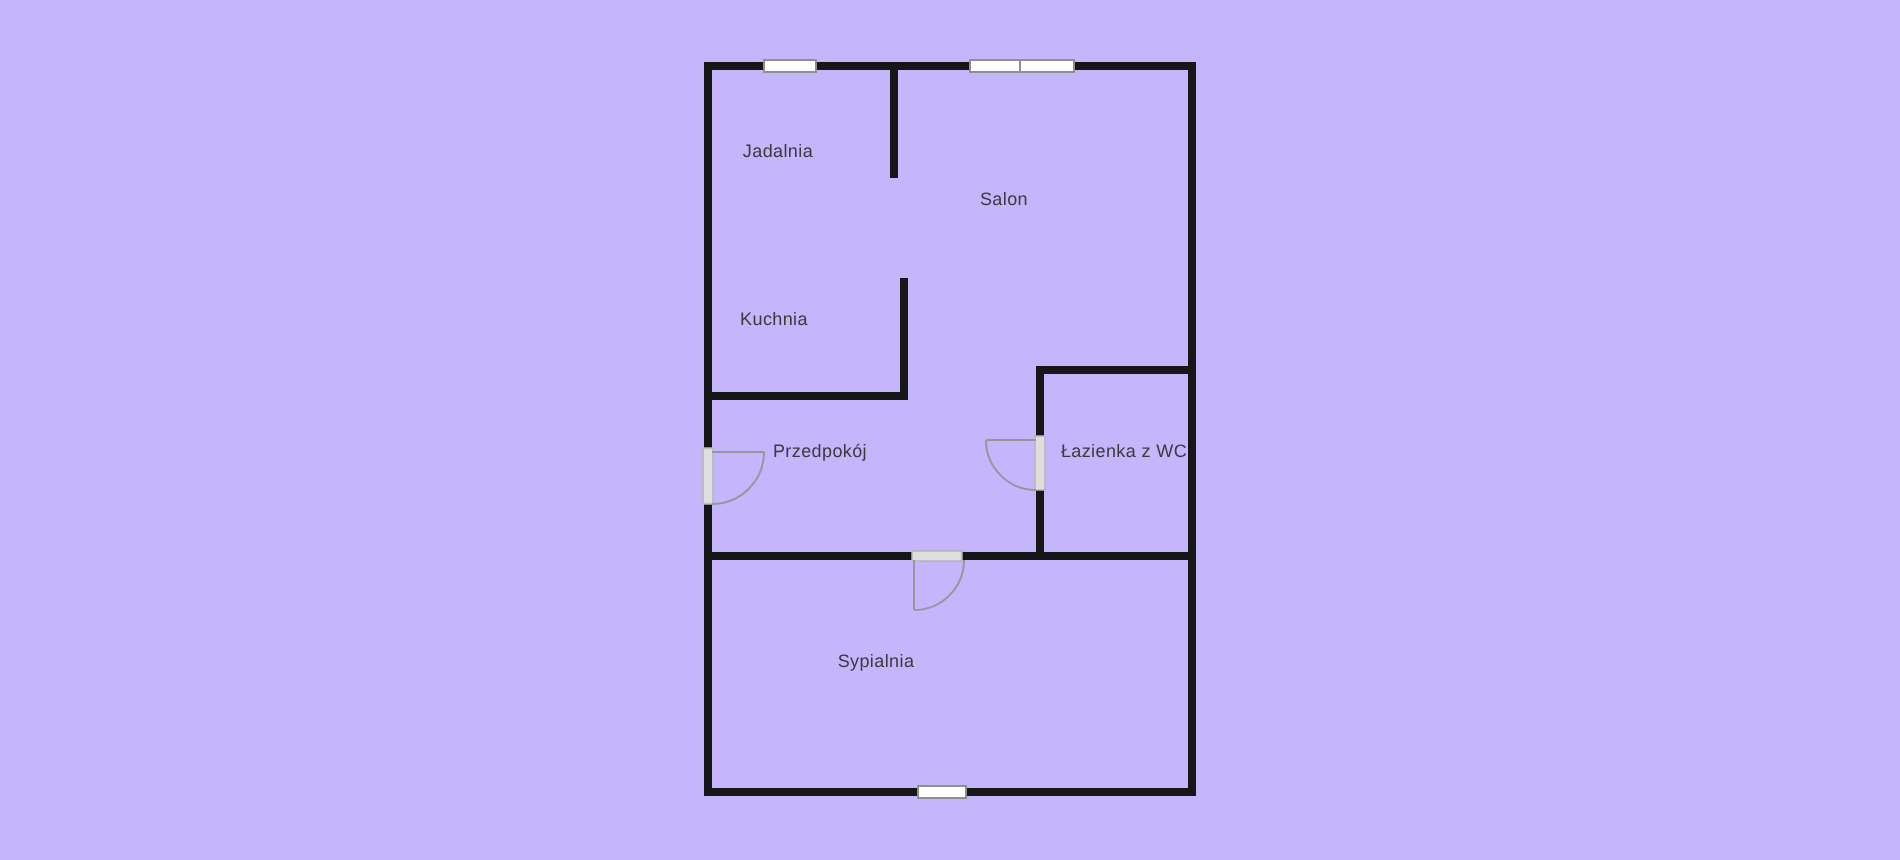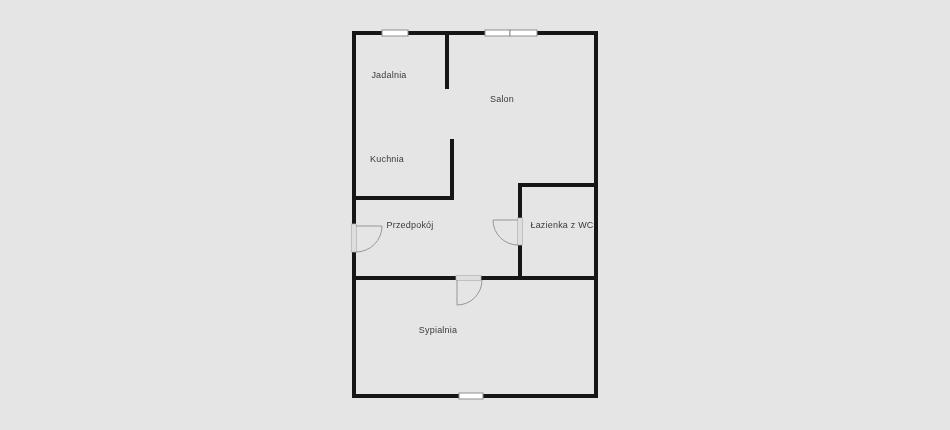--- a/index.html
+++ b/index.html
@@ -5,21 +5,21 @@
   html, body {
     margin: 0;
     padding: 0;
     background: #ffffff;
     font-family: "Liberation Sans", sans-serif;
   }
   .stage {
     position: relative;
     width: 950px;
     height: 430px;
-    background: #e5e5e5;
+    background: #c4b5fd;
     overflow: hidden;
   }
   svg.plan {
     position: absolute;
     left: 0;
     top: 0;
   }
   .room-label {
     font-family: "Liberation Sans", sans-serif;
     font-size: 9px;

